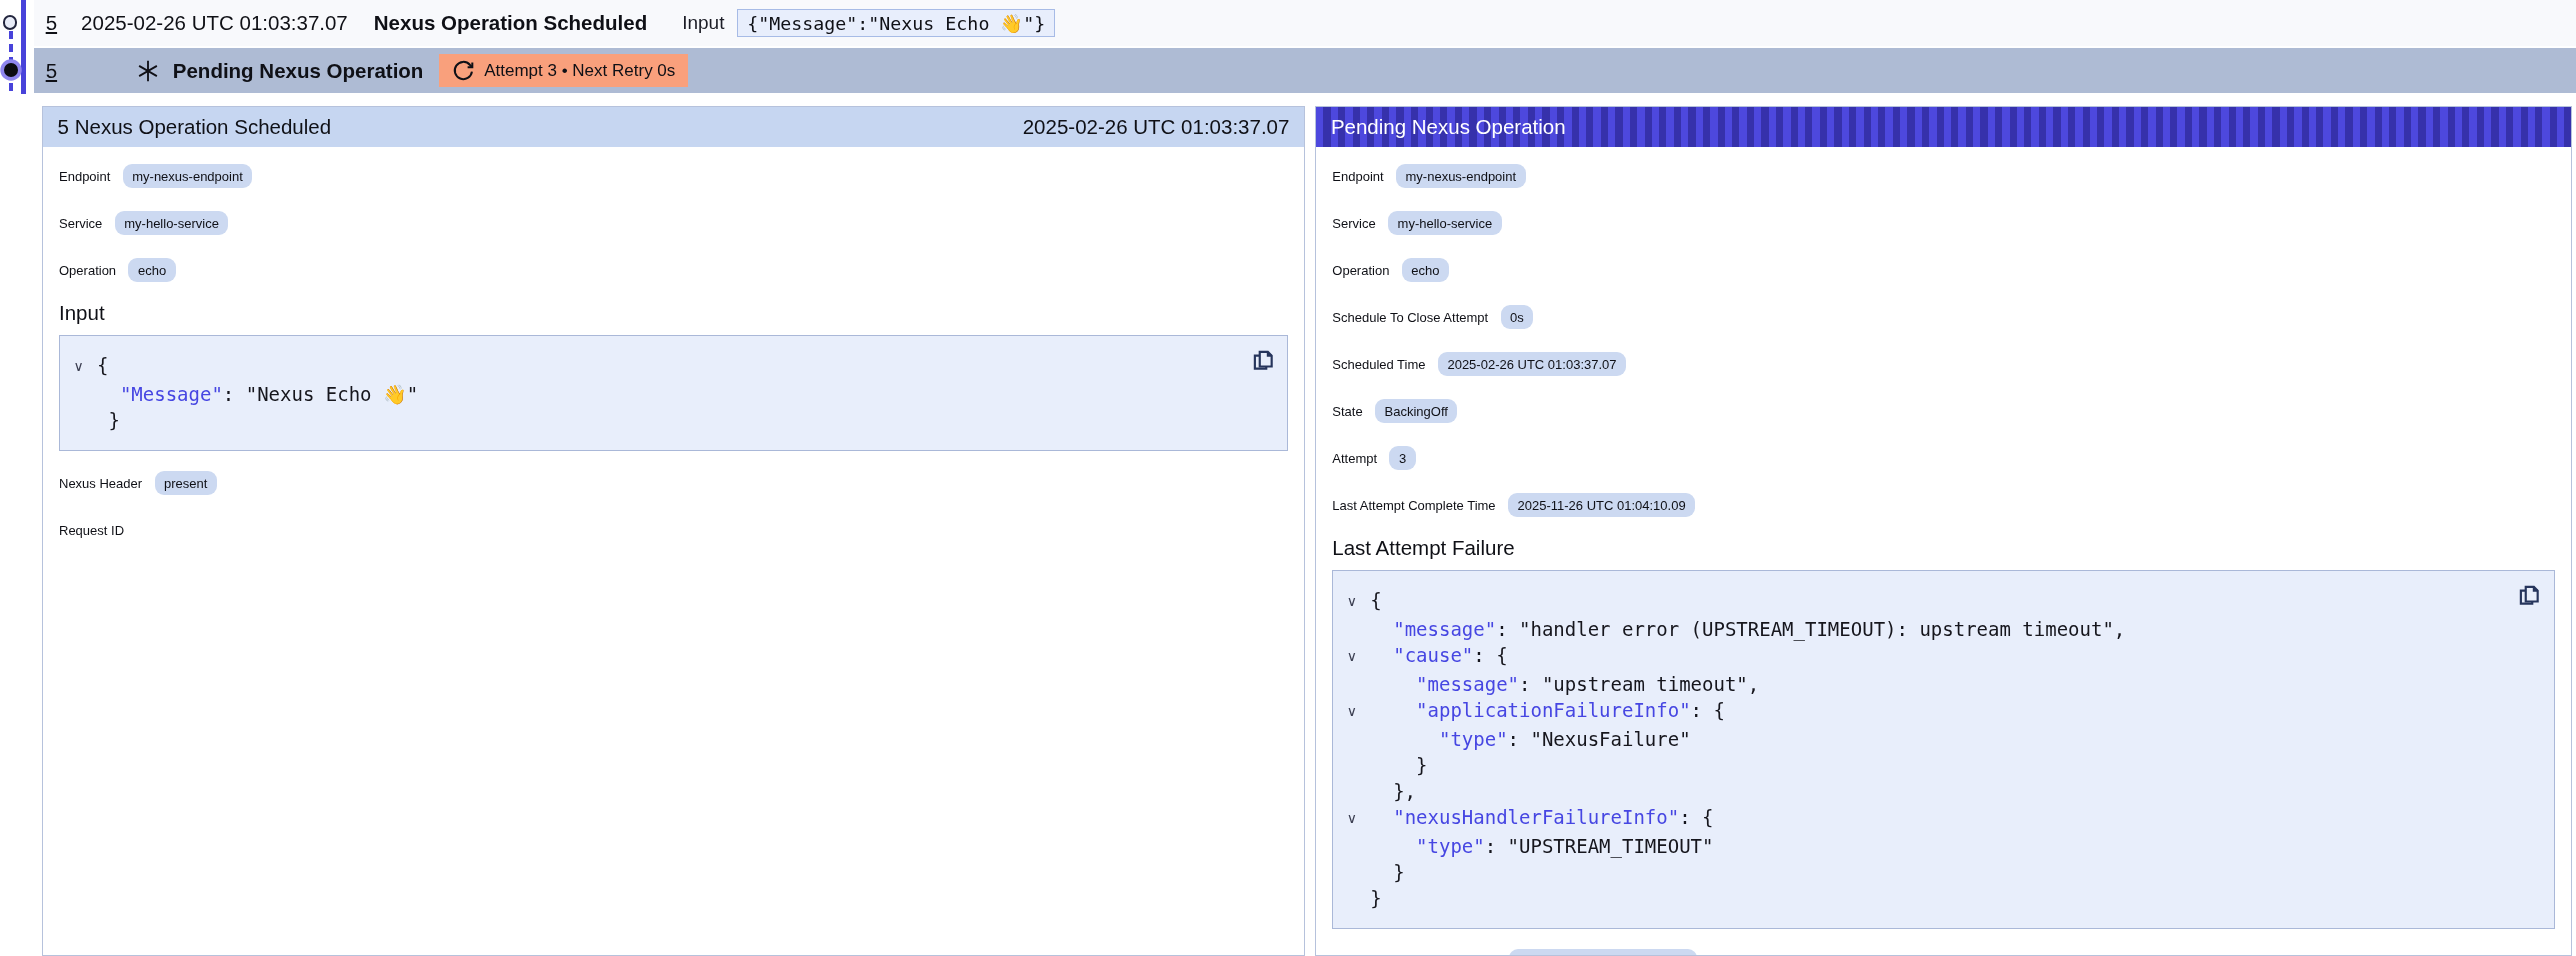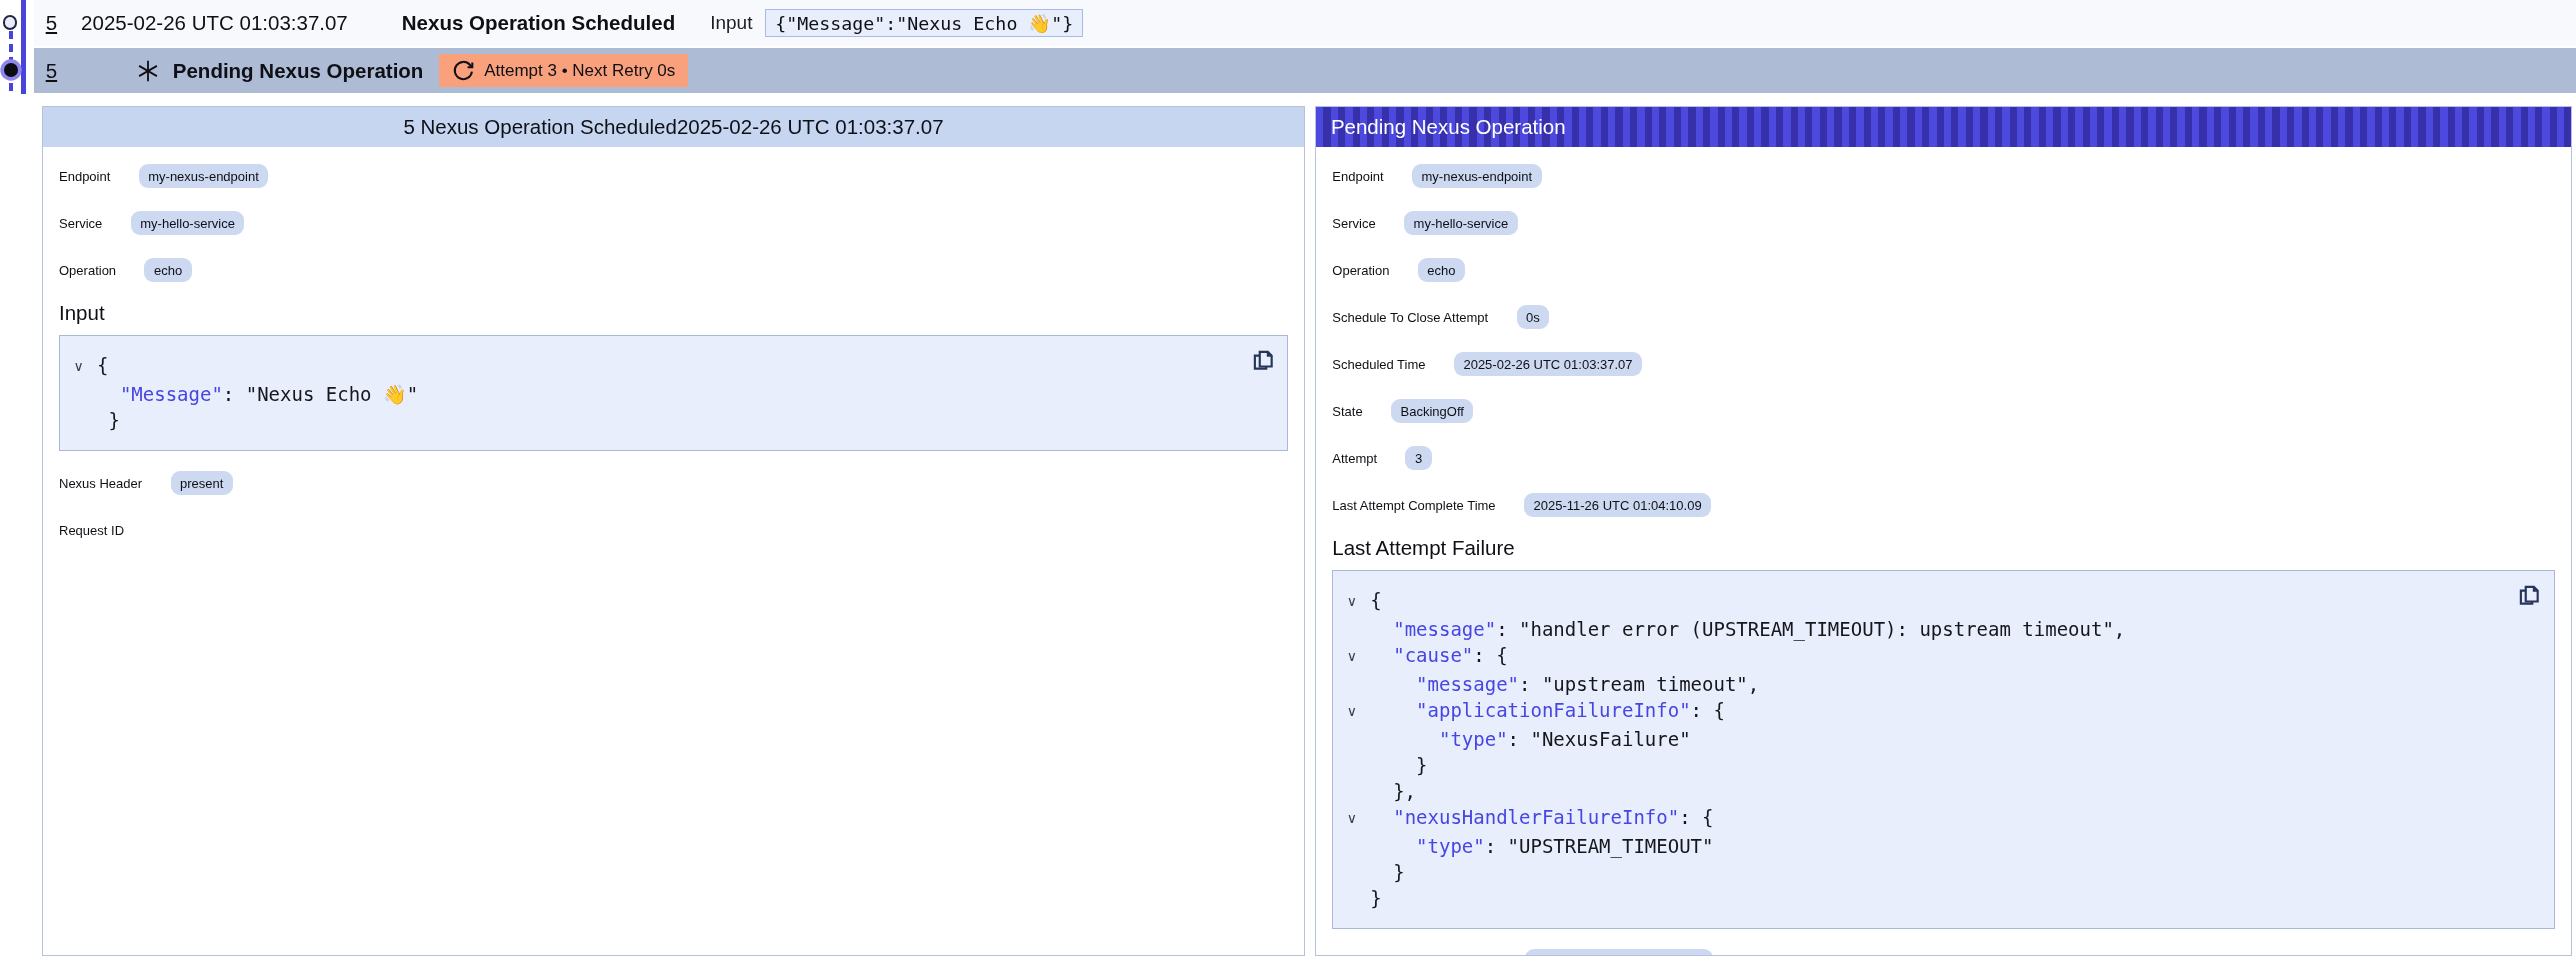--- a/index.html
+++ b/index.html
@@ -21,45 +21,45 @@
   .rail-circle-filled { position: absolute; left: 3.7px; top: 63px; width: 14px; height: 14px;
     border-radius: 50%; background: #0c0c12; box-shadow: 0 0 0 3.7px #8f86ef; z-index: 2; }
 
   
   .history { margin-left: 34px; }
   .hrow { display: flex; align-items: center; padding-left: 11.7px; font-size: 20.5px; }
   .hrow-scheduled { height: 46px; background: #f8f9fc; }
   .hrow-pending   { height: 45px; background: #aebbd4; margin-top: 2.2px; }
   .event-id-link { color: #0f1016; text-decoration: underline; cursor: pointer; }
   .hrow-scheduled .ts { margin-left: 24px; }
-  .hrow-scheduled .htitle { margin-left: 54px; font-weight: 700; }
+  .hrow-scheduled .htitle { margin-left: 26px; font-weight: 700; }
   .hrow-scheduled .hinput-label { margin-left: 35px; font-size: 19px; color: #1c1d26; }
   .input-preview-badge { margin-left: 13px; font-family: "DejaVu Sans Mono", monospace;
     font-size: 18.3px; background: #e8eefc; border: 1.5px solid #a7bbe6; padding: 2.9px 8.8px; cursor: pointer; }
   .hrow-pending .pending-icon { margin-left: 78px; display: inline-flex; }
   .hrow-pending .htitle { margin-left: 11.7px; font-weight: 700; }
   .retry-badge { margin-left: 16px; background: #f9a07c; display: flex; align-items: center;
     gap: 8.8px; padding: 5.1px 13px; font-size: 17px; }
 
   
   .panels { display: flex; gap: 10.3px; margin: 12.4px 4.4px 0 42px; height: 850px; }
   .panel { border: 1.5px solid #b6c2dc; background: #fff; overflow: hidden; }
   .panel-left { width: 1263px; flex: none; }
   .panel-right { flex: 1; }
   .panel-header { height: 40px; display: flex; align-items: center; justify-content: space-between;
     padding: 0 14.6px; font-size: 20.5px; }
-  .panel-header-plain { background: #c6d6f1; justify-content: center; }
+  .panel-header-plain { background: #c6d6f1; }
   .panel-header-striped {
     background: repeating-linear-gradient(to right, #4d48de 0 7.3px, #3631ab 7.3px 14.6px);
     color: #ffffff; font-weight: 500; }
   .panel-body { padding: 13px 16px 16px 16px; }
 
   .field { display: flex; align-items: center; gap: 12.4px; margin-bottom: 14px; min-height: 33px;
     font-size: 13px; }
-  .fbadge { background: #ccd9f1; border-radius: 9px; padding: 4.4px 9.5px; margin-left: 16px; }
+  .fbadge { background: #ccd9f1; border-radius: 9px; padding: 4.4px 9.5px; }
   .flink { text-decoration: underline; cursor: pointer; }
   .section-label { font-size: 20.5px; margin: 2.9px 0 10.3px 0; }
 
   
   .codeblock { position: relative; background: #e8eefb; border: 1.5px solid #aab8d8;
     padding: 16px 47px 17.6px 0; margin-bottom: 15.4px; }
   .codeline { display: flex; font-family: "DejaVu Sans Mono", monospace; font-size: 19px;
     line-height: 26px; color: #16161d; }
   .gutter { width: 37px; flex: none; text-align: center; font-family: "DejaVu Sans", sans-serif;
     font-size: 14px; color: #3c3f52; line-height: 29px; }

